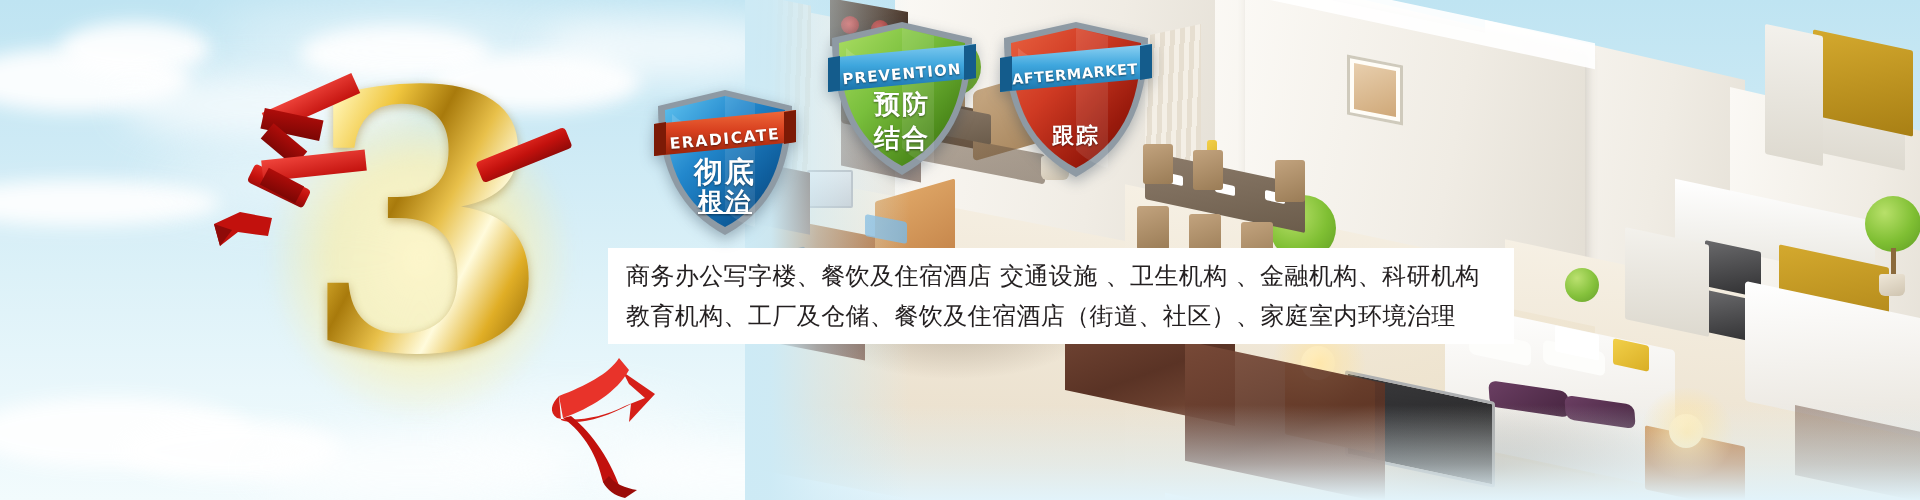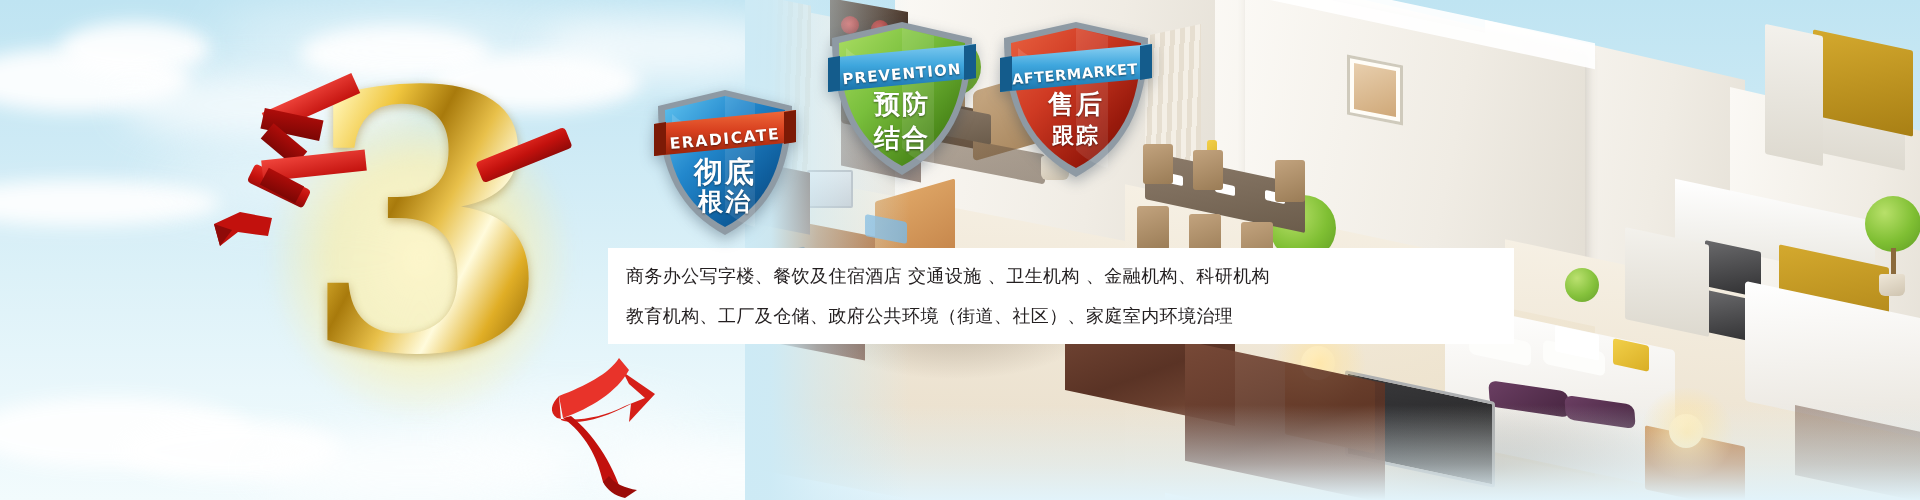--- a/index.html
+++ b/index.html
@@ -206,21 +206,21 @@
   #text-panel {
     position:absolute;
     left:608px; top:248px; width:906px; height:96px;
     background:#ffffff;
     display:flex; flex-direction:column;
     justify-content:center;
     padding:2px 0 2px 18px;
   }
   #text-panel .line {
     color:#231f20;
-    font-size:18px;
+    font-size:24px;
     line-height:40px;
     letter-spacing:.4px;
     white-space:nowrap;
     font-family:"DejaVu Sans","Liberation Sans",sans-serif;
   }
 
   
   #headline {
     position:absolute;
     left:635px; top:352px;
@@ -414,21 +414,21 @@
       <path d="M73 2 L140 18 C140 84 116 124 73 147 C30 124 6 84 6 18 Z" fill="#8e9aa4"></path>
       <path d="M73 8 L133 22 C133 82 112 118 73 139 C34 118 13 82 13 22 Z" fill="url(#s1g)"></path>
       <path d="M73 8 L103 15 L103 139 C90 136 81 130 73 122 Z" fill="#ffffff" opacity=".10"></path>
       <path d="M20 26 C44 50 100 50 126 26 L126 38 C100 60 44 60 20 38 Z" fill="#ffffff" opacity=".14"></path>
       <path d="M2 36 L144 22 L144 54 L2 68 Z" fill="url(#s1r)"></path>
       <path d="M2 36 L14 34 L14 66 L2 68 Z" fill="#7c1a06"></path>
       <path d="M132 24 L144 22 L144 54 L132 56 Z" fill="#7c1a06"></path>
     </svg>
     <div class="ribbonBand" style="left:4px; top:38px; width:138px; height:26px; font-size:15.5px; letter-spacing:1.6px; transform:rotate(-5.2deg);">ERADICATE</div>
     <div class="cnText" style="top:68px; font-size:29px;">彻底</div>
-    <div class="cnText" style="top:100px; font-size:25px;">根治</div>
+    <div class="cnText" style="top:100px; font-size:25px;text-decoration:underline;">根治</div>
   </div>
 
   <div class="shield" style="left:826px; top:20px; width:152px; height:158px; z-index:7;">
     <svg class="body" viewBox="0 0 152 158">
       <defs>
         <linearGradient id="s2g" x1="0" y1="0" x2="1" y2="1">
           <stop offset="0%" stop-color="#aadd63"></stop>
           <stop offset="40%" stop-color="#79bf3c"></stop>
           <stop offset="75%" stop-color="#4e8c1c"></stop>
           <stop offset="100%" stop-color="#35660f"></stop>
@@ -469,23 +469,22 @@
       </defs>
       <path d="M78 2 L150 18 C150 90 124 132 78 157 C32 132 6 90 6 18 Z" fill="#8e9aa4"></path>
       <path d="M78 8 L143 23 C143 88 120 126 78 148 C36 126 13 88 13 23 Z" fill="url(#s3g)"></path>
       <path d="M78 8 L110 16 L110 148 C96 144 86 138 78 130 Z" fill="#ffffff" opacity=".10"></path>
       <path d="M20 28 C48 54 108 54 136 28 L136 40 C108 64 48 64 20 40 Z" fill="#ffffff" opacity=".13"></path>
       <path d="M2 38 L154 24 L154 58 L2 72 Z" fill="url(#s3r)"></path>
       <path d="M2 38 L14 36 L14 70 L2 72 Z" fill="#145c8c"></path>
       <path d="M142 26 L154 24 L154 58 L142 60 Z" fill="#145c8c"></path>
     </svg>
     <div class="ribbonBand" style="left:2px; top:40px; width:150px; height:28px; font-size:14.5px; letter-spacing:.6px; transform:rotate(-5deg);">AFTERMARKET</div>
-    <div class="cnText" style="top:70px; font-size:26px;">售后</div>
     <div class="cnText" style="top:104px; font-size:22px;">跟踪</div>
   </div>
 
   <div id="text-panel">
     <div class="line">商务办公写字楼、餐饮及住宿酒店 交通设施 、卫生机构 、金融机构、科研机构</div>
-    <div class="line">教育机构、工厂及仓储、政府公共环境（街道、社区）、家庭室内环境治理</div>
+    <div class="line">教育机构、工厂及仓储、餐饮及住宿酒店（街道、社区）、家庭室内环境治理</div>
   </div>
 
 
 </div>
 
 </body></html>

